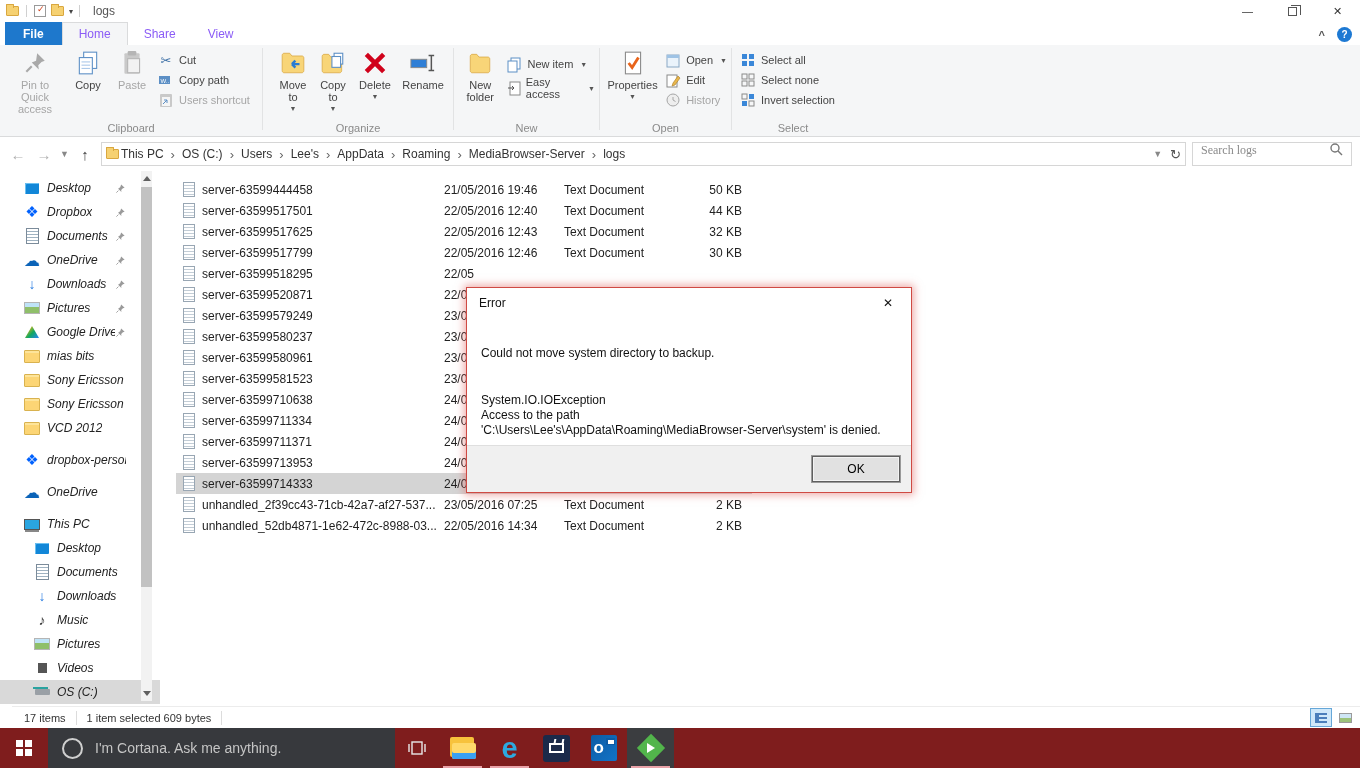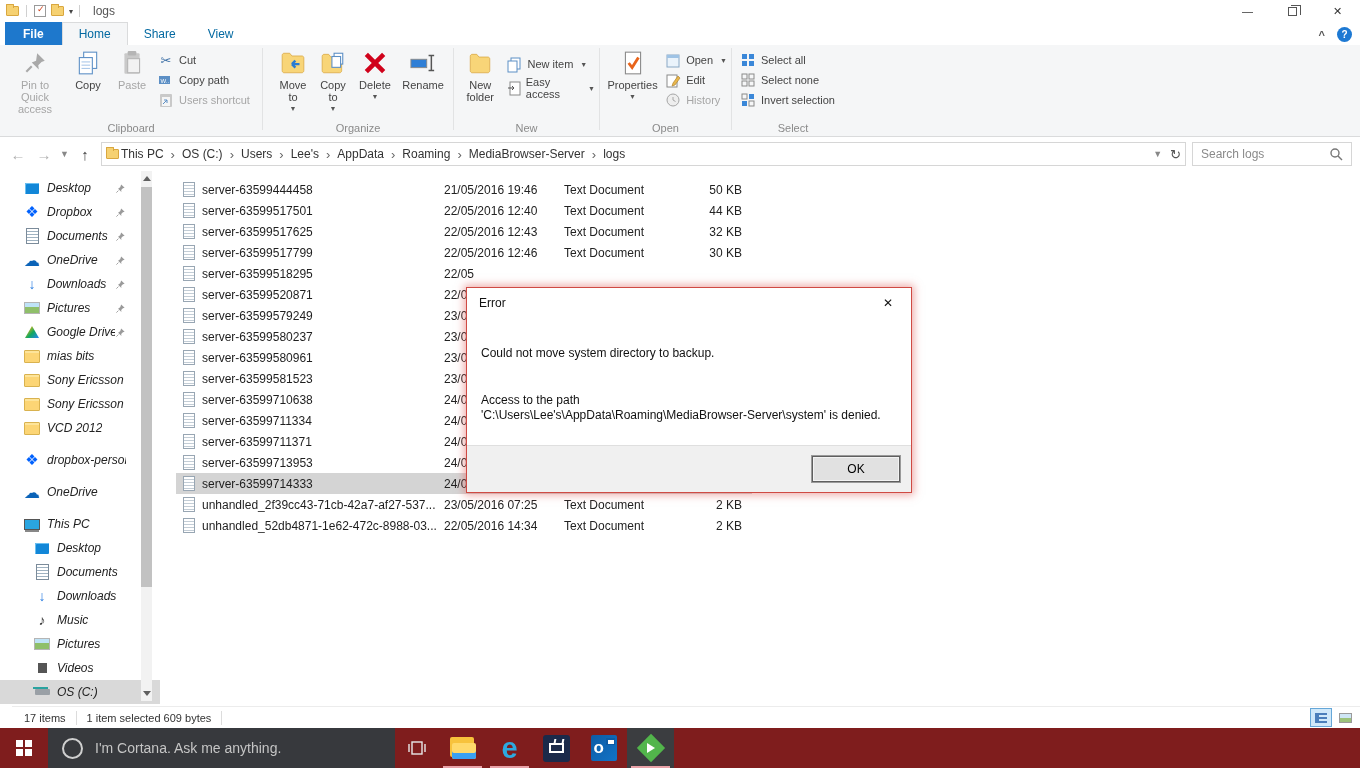--- a/index.html
+++ b/index.html
@@ -20,21 +20,21 @@
   .mini-props:after { content:"✓"; position:absolute; left:2px; top:-2px; color:#d0421b; font-size:9px; font-weight:bold; }
   .qat-caret { font-size:8px; color:#444; letter-spacing:-1px; }
   .win-title { font-size:12px; color:#555; margin-left:6px; }
   .win-controls { position:absolute; right:0; top:0; height:22px; display:flex; }
   .wc { width:45px; height:22px; display:flex; align-items:center; justify-content:center; color:#333; font-size:11px; }
   .wc .restore-box { width:9px; height:9px; border:1px solid #555; position:relative; background:#fff; }
   .wc .restore-box:before { content:""; position:absolute; left:2px; top:-3px; width:9px; height:9px; border:1px solid #555; border-bottom:none; border-left:none; }
 
   
   .tabs { height:23px; display:flex; align-items:flex-end; background:#fff; position:relative; }
-  .tab { font-size:12px; padding:4px 16px 4px; color:#0369a1; height:23px; display:flex; align-items:center; }
+  .tab { font-size:12px; padding:4px 16px 4px; color:#8b5cf6; height:23px; display:flex; align-items:center; }
   .tab.file { background:#1e78cc; color:#fff; font-weight:bold; margin-left:5px; padding:4px 18px; }
   .tab.active { background:#f5f6f7; border:1px solid #dadbdc; border-bottom:none; }
   .tab-right { position:absolute; right:8px; bottom:3px; display:flex; gap:12px; align-items:center; }
   .rib-collapse { color:#555; font-size:11px; font-weight:bold; }
   .help-circ { width:15px; height:15px; border-radius:50%; background:#1d79d3; color:#fff; font-size:10px; font-weight:bold; display:flex; align-items:center; justify-content:center; }
 
   
   .ribbon { height:92px; background:#f5f6f7; border-bottom:1px solid #dadbdc; display:flex; }
   .rgroup { position:relative; height:100%; padding-top:3px; }
   .rgl { position:absolute; bottom:2px; left:0; right:0; text-align:center; font-size:11px; color:#8a8a8a; }
@@ -56,21 +56,21 @@
   .nav-arrow { font-size:15px; color:#b0b0b0; width:20px; text-align:center; }
   .nav-arrow.up { color:#444; }
   .nav-caret { font-size:9px; color:#888; }
   .addrbox { flex:1; height:24px; border:1px solid #d6d6d6; display:flex; align-items:center; padding:0 4px; gap:2px; background:#fff; }
   .crumbs { display:flex; align-items:center; flex:1; overflow:hidden; }
   .crumb { display:flex; align-items:center; font-size:12px; color:#333; }
   .crumb .sep { color:#666; font-size:13px; margin:0 7px; }
   .crumb:last-child .sep { display:none; }
   .addr-right { display:flex; align-items:center; gap:8px; color:#555; }
   .refresh { font-size:13px; color:#555; }
-  .searchbox { width:160px; height:24px; border:1px solid #d6d6d6; display:flex; align-items:center; padding:0 8px; background:#fff; }
+  .searchbox { width:160px; height:24px; border:1px solid #d6d6d6; display:flex; padding:0 8px; background:#fff;font-family:Liberation Serif, serif; }
   .searchbox span { flex:1; font-size:12px; color:#8a8a8a; }
 
   
   .content { position:absolute; top:171px; left:0; right:0; bottom:22px; background:#fff; }
 
   
   .sidebar { position:absolute; left:0; top:0; bottom:0; width:160px; overflow:hidden; padding-top:5px; }
   .sitem { display:flex; align-items:center; height:24px; padding-left:24px; padding-right:34px; font-size:12px; color:#222; white-space:nowrap;font-style:italic; }
   .sitem.ind { padding-left:34px; }
   .sitem.gap { margin-top:8px; }
@@ -792,20 +792,21 @@
     </div>
   </div>
 
   <div class="dialog">
     <div class="dlg-title">
       <span>Error</span>
       <span class="dlg-close">✕</span>
     </div>
     <div class="dlg-body">
       <div class="dlg-msg1">Could not move system directory to backup.</div>
+      <div>System.IO.IOException</div>
       <div>Access to the path</div>
       <div>'C:\Users\Lee's\AppData\Roaming\MediaBrowser-Server\system' is denied.</div>
     </div>
     <div class="dlg-footer">
       <div class="ok-btn">OK</div>
     </div>
   </div>
 
   <div class="taskbar">
     <div class="start">

